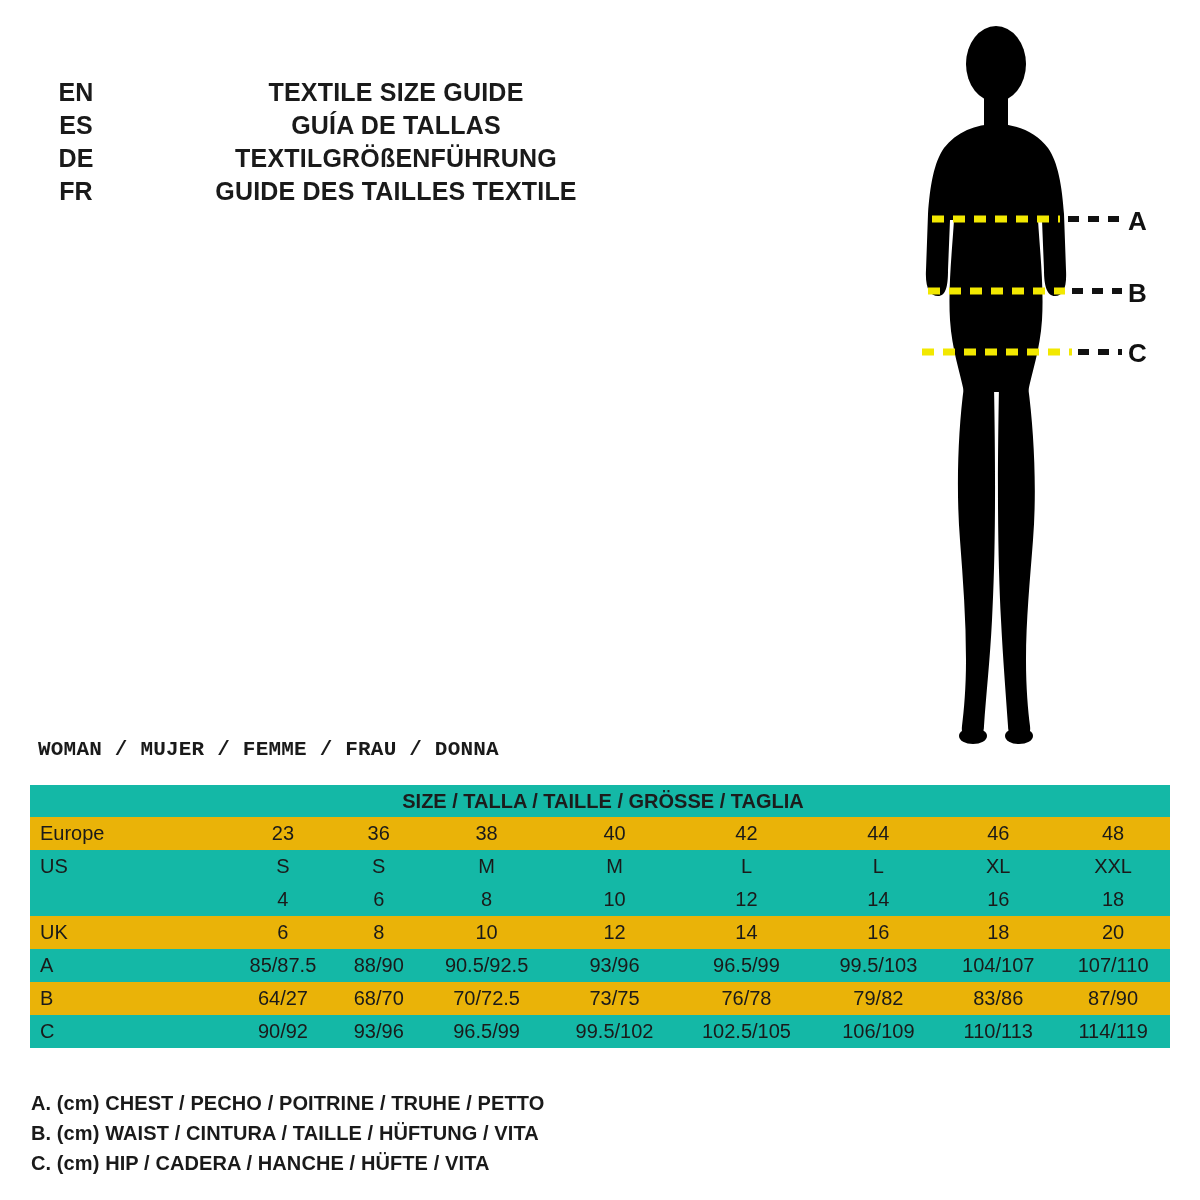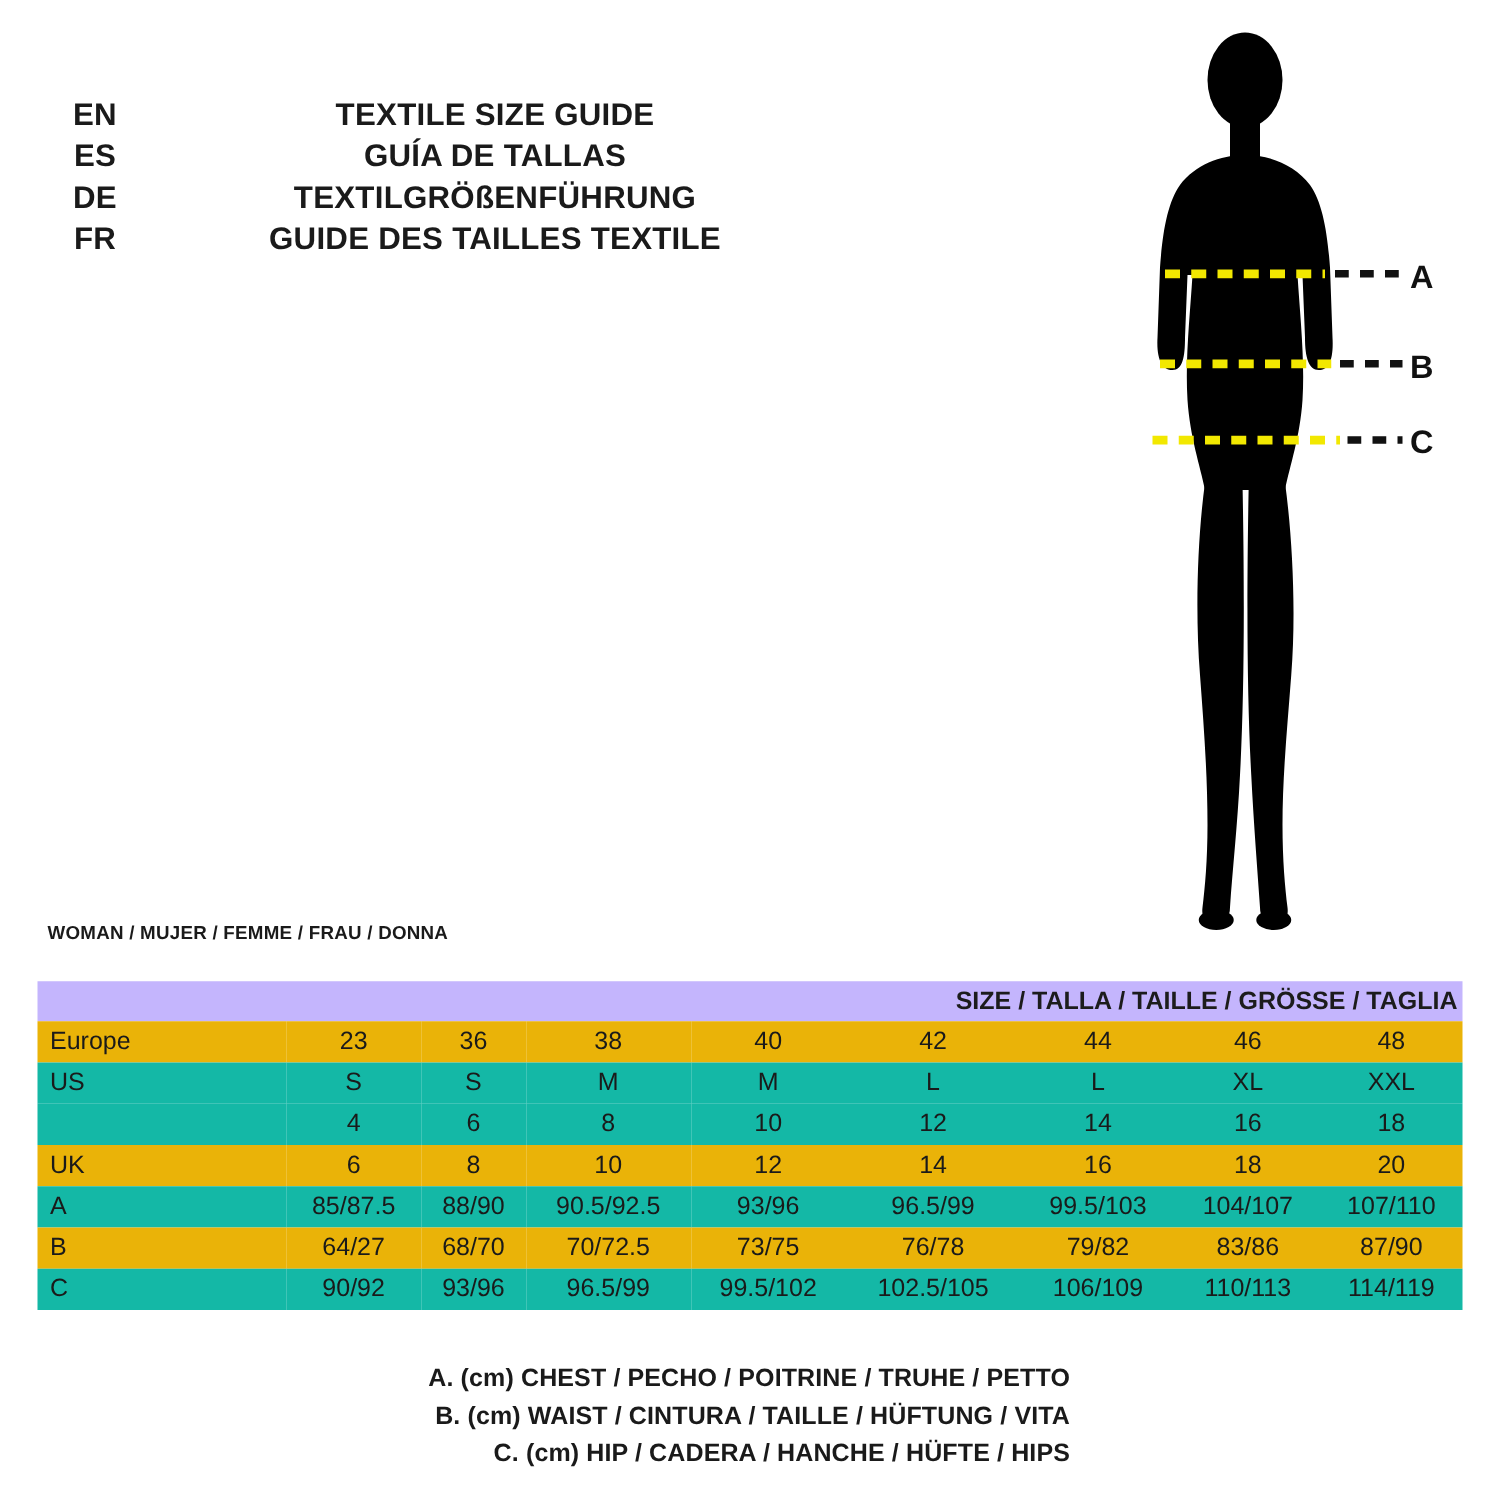--- a/index.html
+++ b/index.html
@@ -62,69 +62,69 @@
   }
   #label-a { left: 268px; top: 186px; }
   #label-b { left: 268px; top: 258px; }
   #label-c { left: 268px; top: 318px; }
 
   
   #section-title {
     position: absolute;
     left: 38px;
     top: 738px;
-    font-size: 15px;
+    font-size: 21px;
     font-weight: bold;
     letter-spacing: 0.2px;
+    font-family: Liberation Mono, monospace;
   }
 
   
   #size-table {
     position: absolute;
     left: 30px;
     top: 785px;
     width: 1140px;
     border-collapse: collapse;
     font-size: 20px;
   }
   #size-table td, #size-table th {
     height: 33px;
     padding: 0 4px;
     font-weight: normal;
     text-align: center;
     vertical-align: middle;
   }
   #size-table tr.head th {
-    background: #c4b5fd;
+    background: #14b8a6;
     color: #1c1c1c;
-    text-align: right;
+    text-align: center;
     font-weight: bold;
     padding-left: 10px;
     font-size: 20px;
     height: 32px;
   }
   #size-table td.rowlabel {
     text-align: left;
     padding-left: 10px;
     width: 185px;
   }
   #size-table tr.odd td {
     background: #eab308;
   }
   #size-table tr.even td {
     background: #14b8a6;
   }
 
   
   #notes {
     position: absolute;
-    left: 56px;
+    left: 31px;
     top: 1088px;
     width: 800px;
-    text-align: right;
   }
   .note {
     font-size: 20px;
     font-weight: bold;
     line-height: 30px;
     letter-spacing: 0.1px;
   }
 </style>
 </head>
 <body>
@@ -297,14 +297,14 @@
       <td>106/109</td>
       <td>110/113</td>
       <td>114/119</td>
     </tr>
   </tbody>
 </table>
 
 <div id="notes">
   <div class="note">A. (cm) CHEST / PECHO / POITRINE / TRUHE / PETTO</div>
   <div class="note">B. (cm) WAIST / CINTURA / TAILLE / HÜFTUNG / VITA</div>
-  <div class="note">C. (cm) HIP / CADERA / HANCHE / HÜFTE / HIPS</div>
+  <div class="note">C. (cm) HIP / CADERA / HANCHE / HÜFTE / VITA</div>
 </div>
 
 </body></html>

